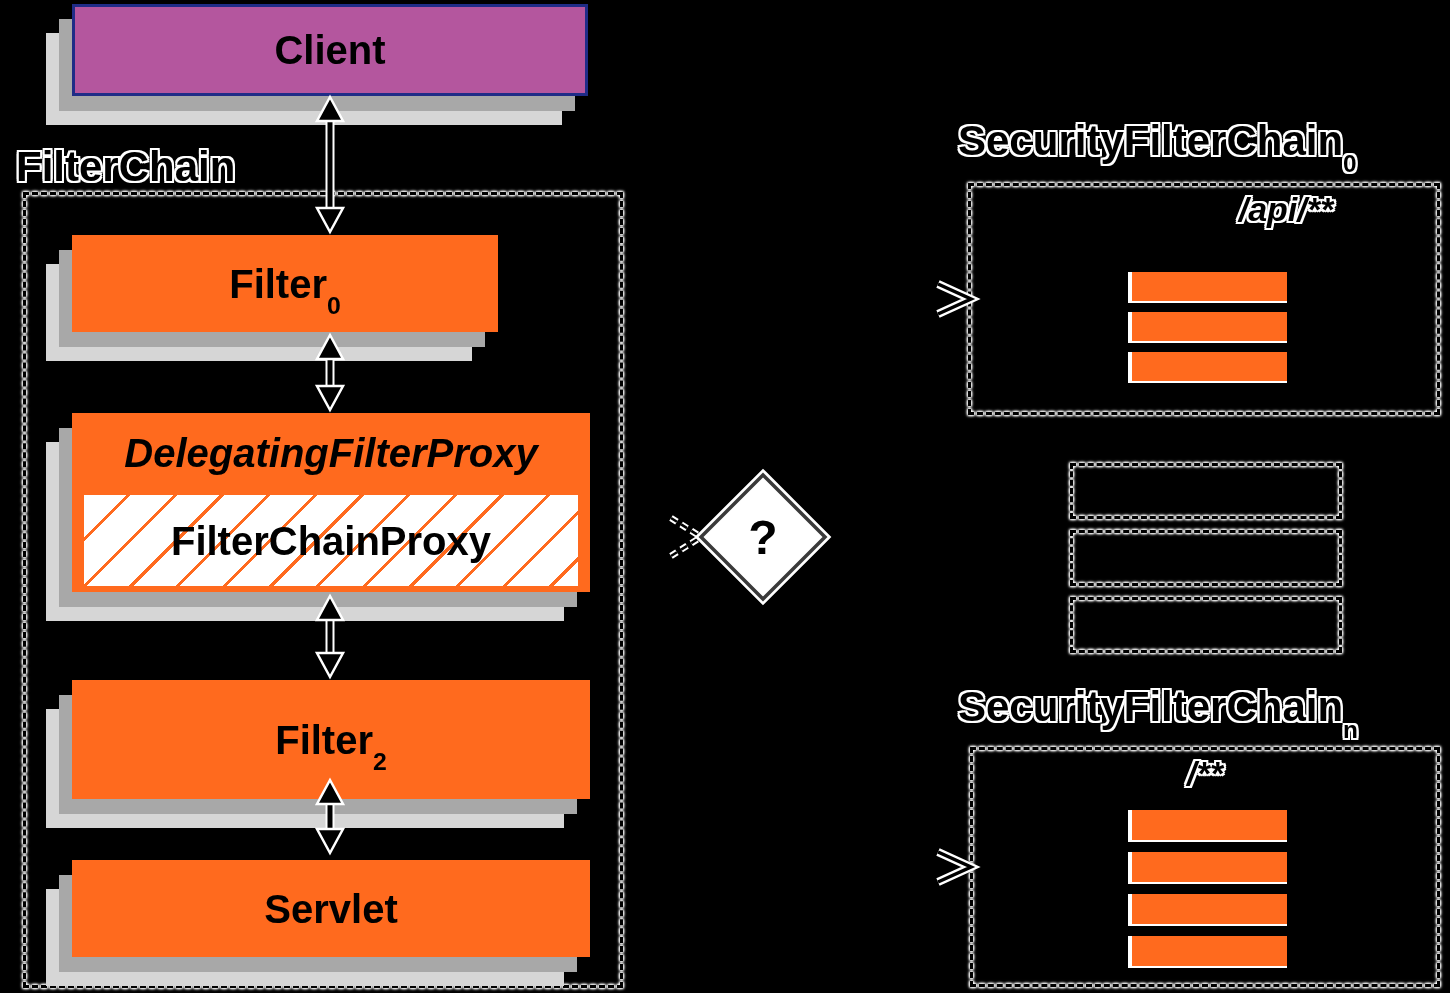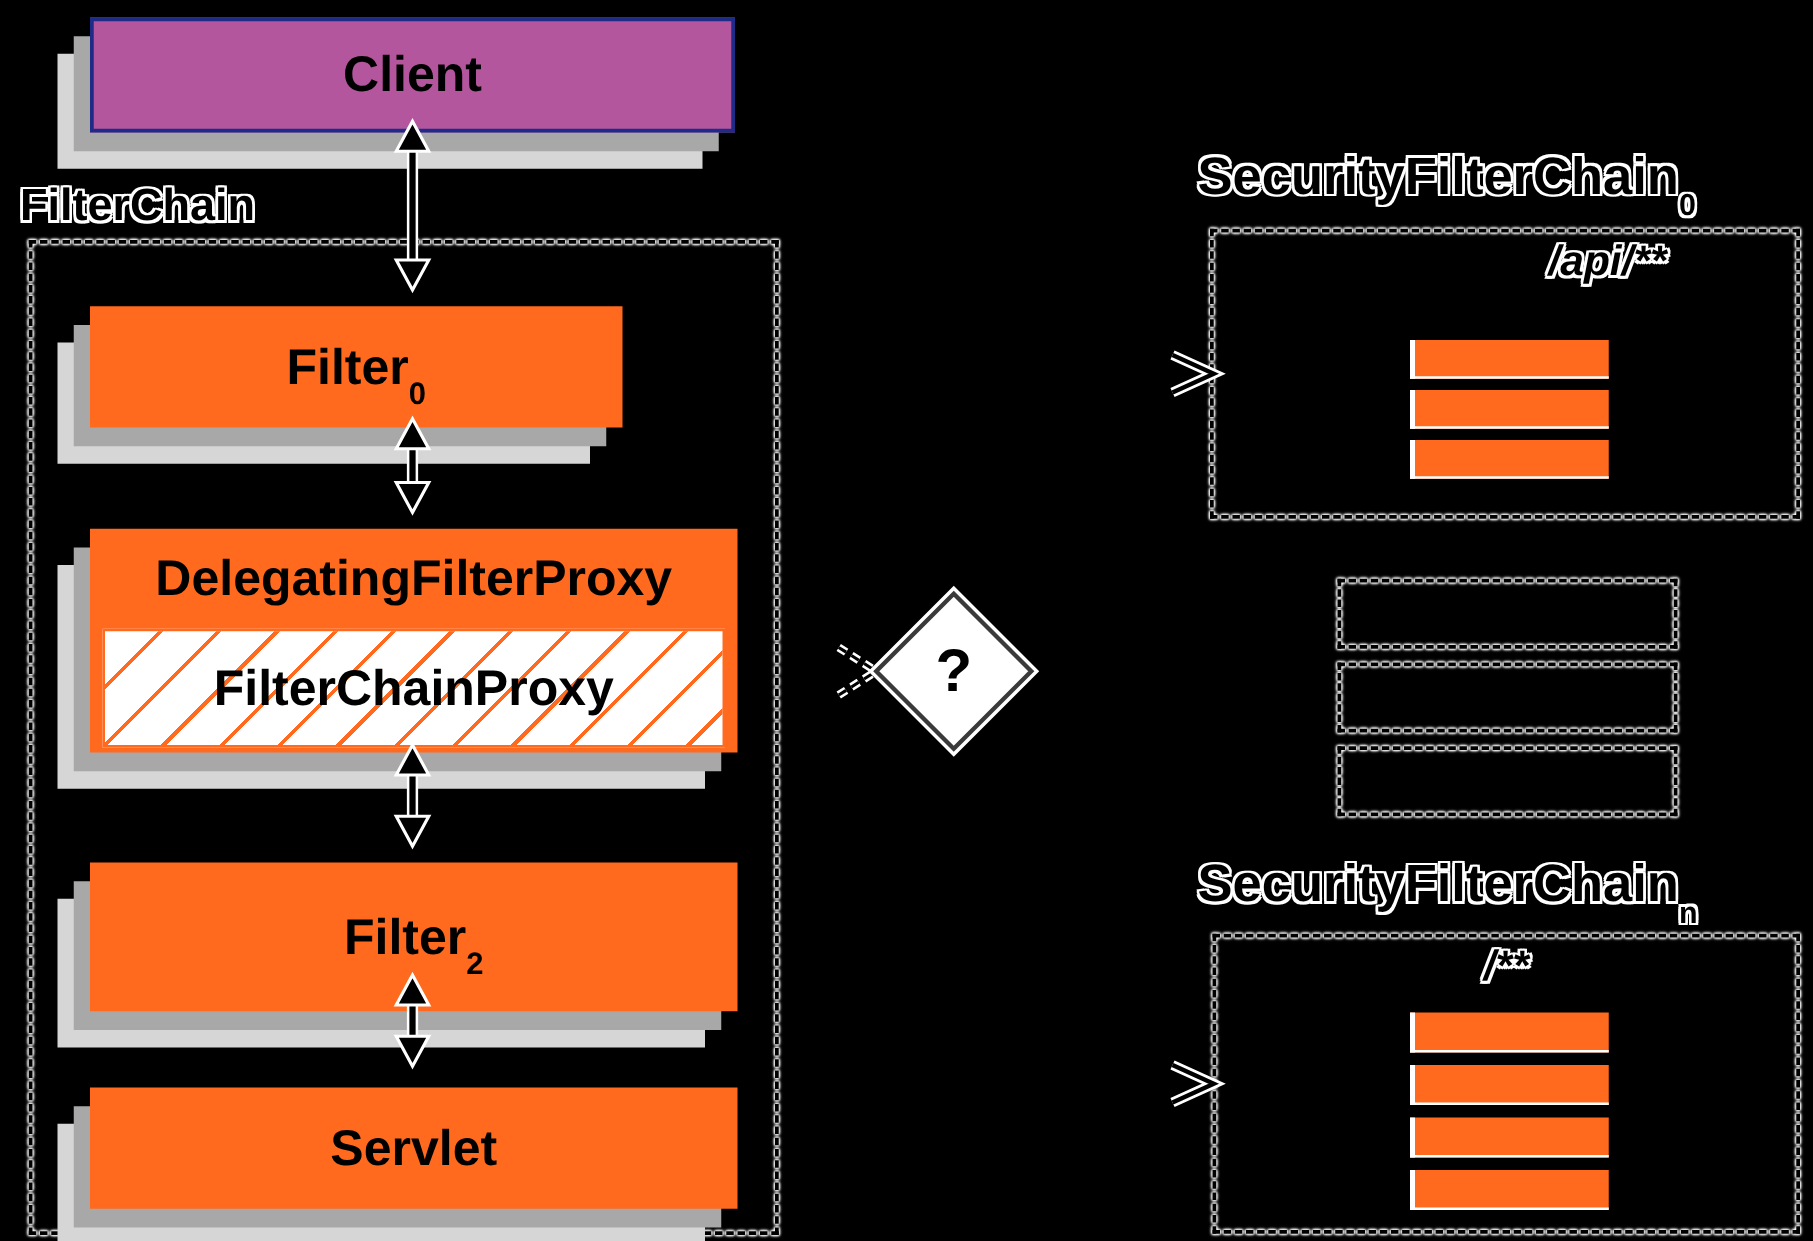--- a/index.html
+++ b/index.html
@@ -5,36 +5,36 @@
   html,body { margin:0; padding:0; background:#000; }
   .stage {
     position:relative; width:1450px; height:993px; overflow:hidden;
     background: var(--background, #000);
     font-family:"Liberation Sans", sans-serif;
   }
   .stage * { box-sizing:border-box; }
 
   
   .box { position:absolute; display:flex; align-items:center; justify-content:center; }
-  .stack-shadow { box-shadow: -13px 15px 0 0 var(--shadow-inner,#A8A8A8), -26px 29px 0 0 var(--shadow-outer,#D4D4D4); margin-top: 10px; }
+  .stack-shadow { box-shadow: -13px 15px 0 0 var(--shadow-inner,#A8A8A8), -26px 29px 0 0 var(--shadow-outer,#D4D4D4); }
   .client-box {
     left:72px; top:4px; width:516px; height:92px;
     background: var(--client-fill,#B4569E);
     border:3px solid var(--client-border,#1F2C87);
   }
   .orange { background: var(--orange,#FF6A1E); }
   .filter0-box  { left:72px; top:235px; width:426px; height:97px; }
   .delegating-box { left:72px; top:413px; width:518px; height:179px; justify-content:flex-start; align-items:flex-start; }
   .filter2-box  { left:72px; top:680px; width:518px; height:119px; }
   .servlet-box  { left:72px; top:860px; width:518px; height:97px; }
 
   .box-label { font-weight:bold; font-size:40px; color:#000; line-height:1; white-space:nowrap; }
   .s-sub { font-size:0.62em; line-height:0; position:relative; top:0.3em; }
 
-  .dfp-label-zone { position:absolute; left:0; top:0; width:100%; height:80px; display:flex; align-items:center; justify-content:center; }
+  .dfp-label-zone { position:absolute; left:0; top:0; width:100%; height:80px; display:flex; align-items:center; justify-content:center;font-style:italic; }
   .hatch-box {
     position:absolute; left:10px; top:80px; width:498px; height:95px;
     background-color:#fff;
     background-image: repeating-linear-gradient(135deg, rgba(0,0,0,0) 0 30px, var(--orange,#FF6A1E) 30px 33px);
     border:2px solid var(--orange,#FF6A1E);
     display:flex; align-items:center; justify-content:center;
   }
 
   
   .dashed {
@@ -53,21 +53,21 @@
 
   
   .outlined {
     position:absolute; color:#000; font-weight:bold; line-height:1; white-space:nowrap;
     text-shadow:
       -2px -2px 0 var(--halo,#fff), 2px -2px 0 var(--halo,#fff),
       -2px  2px 0 var(--halo,#fff), 2px  2px 0 var(--halo,#fff),
       -2px 0 0 var(--halo,#fff), 2px 0 0 var(--halo,#fff),
       0 -2px 0 var(--halo,#fff), 0 2px 0 var(--halo,#fff);
   }
-  .filterchain-label { left:16px; top:146px; font-size:36px; }
+  .filterchain-label { left:16px; top:146px; font-size:42px; }
   .chain-title { font-size:42px; }
   .chain0-title { left:958px; top:120px; }
   .chainN-title { left:958px; top:686px; }
   .t-sub { font-size:0.58em; line-height:0; position:relative; top:0.32em; }
   .pattern { font-style:italic; font-size:34px; text-align:center; }
   .chain0-pattern { left:968px; top:192px; width:548px;margin-left:44px; }
   .chainN-pattern { left:970px; top:756px; width:470px; }
 
   
   .bars { position:absolute; display:flex; flex-direction:column; }

